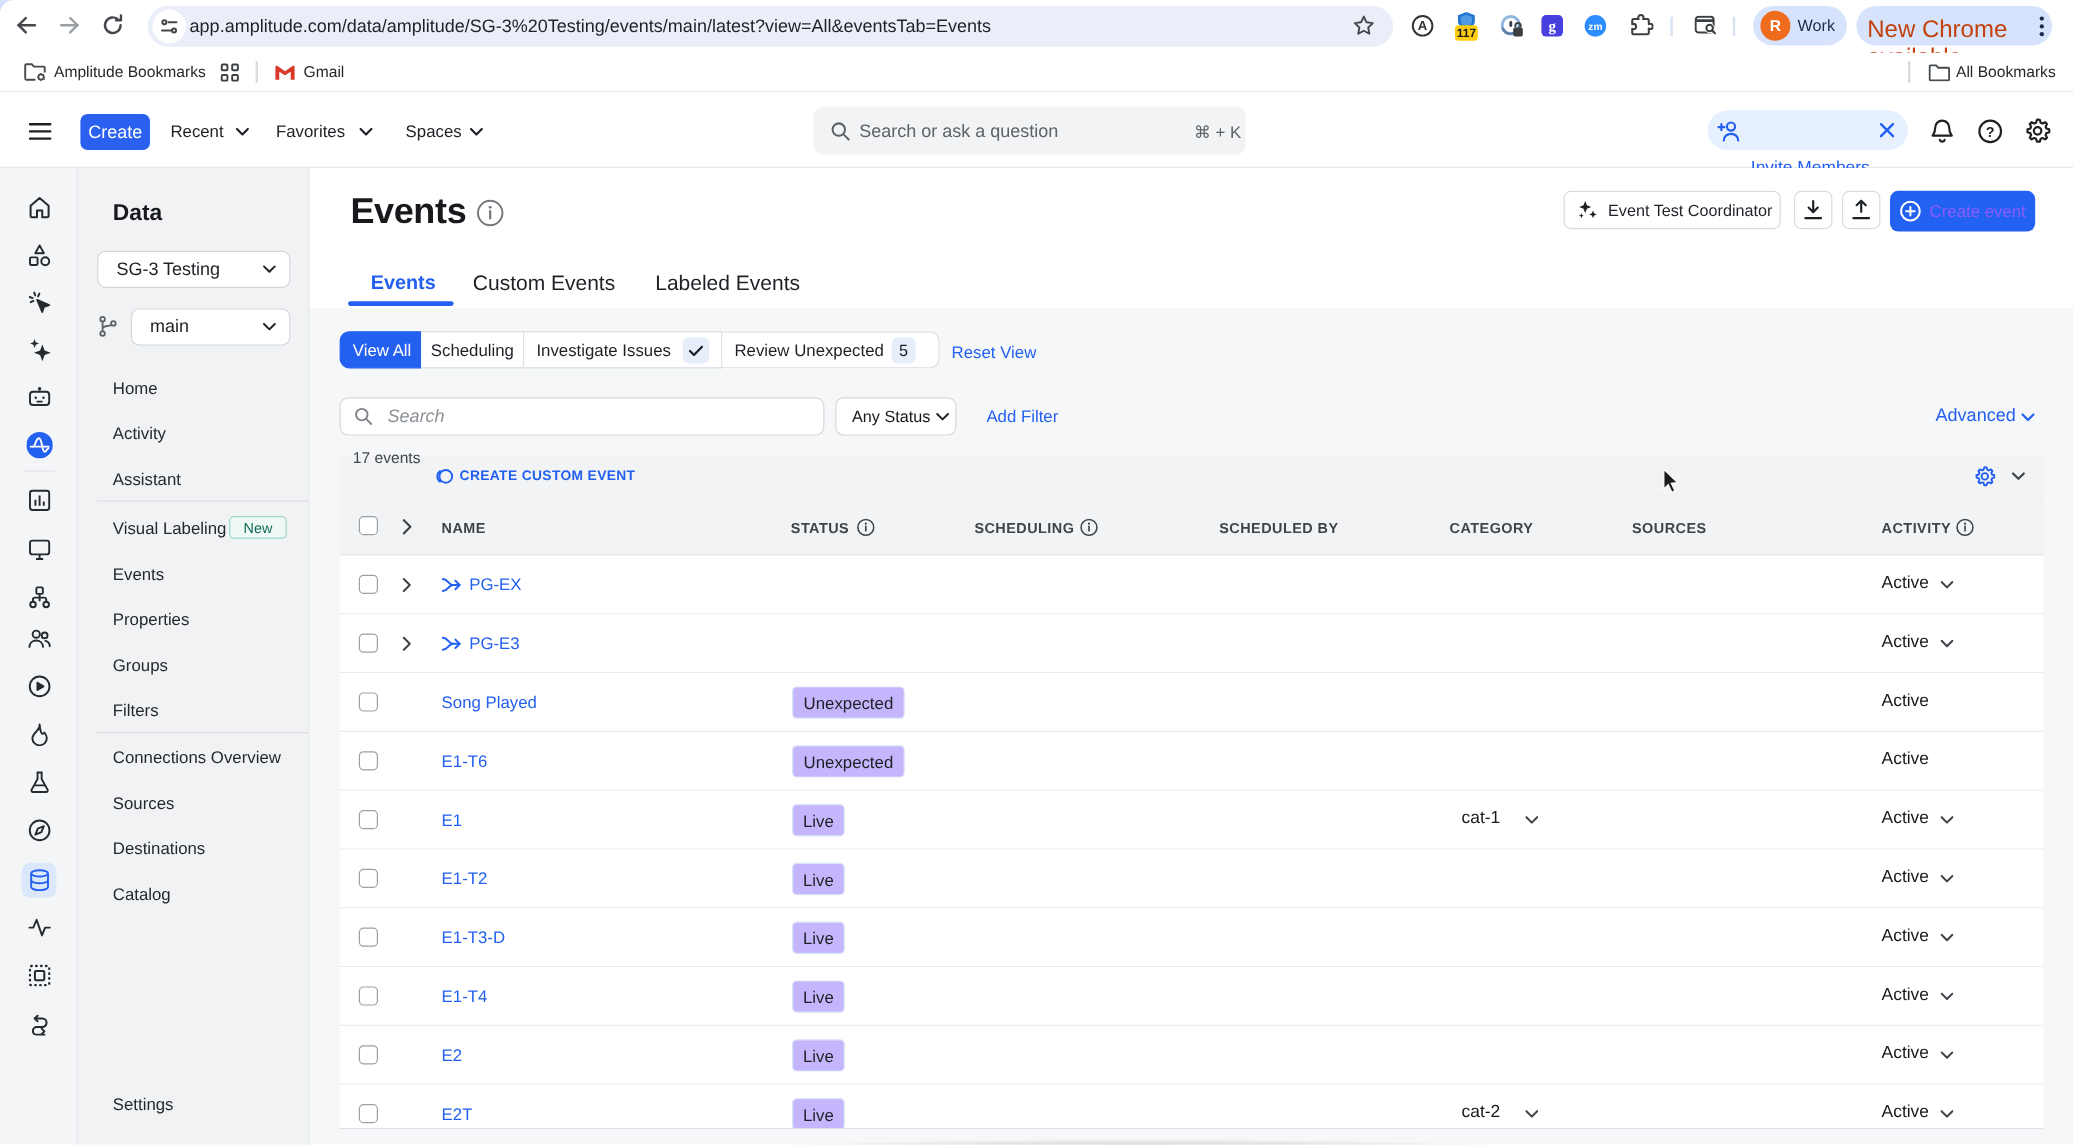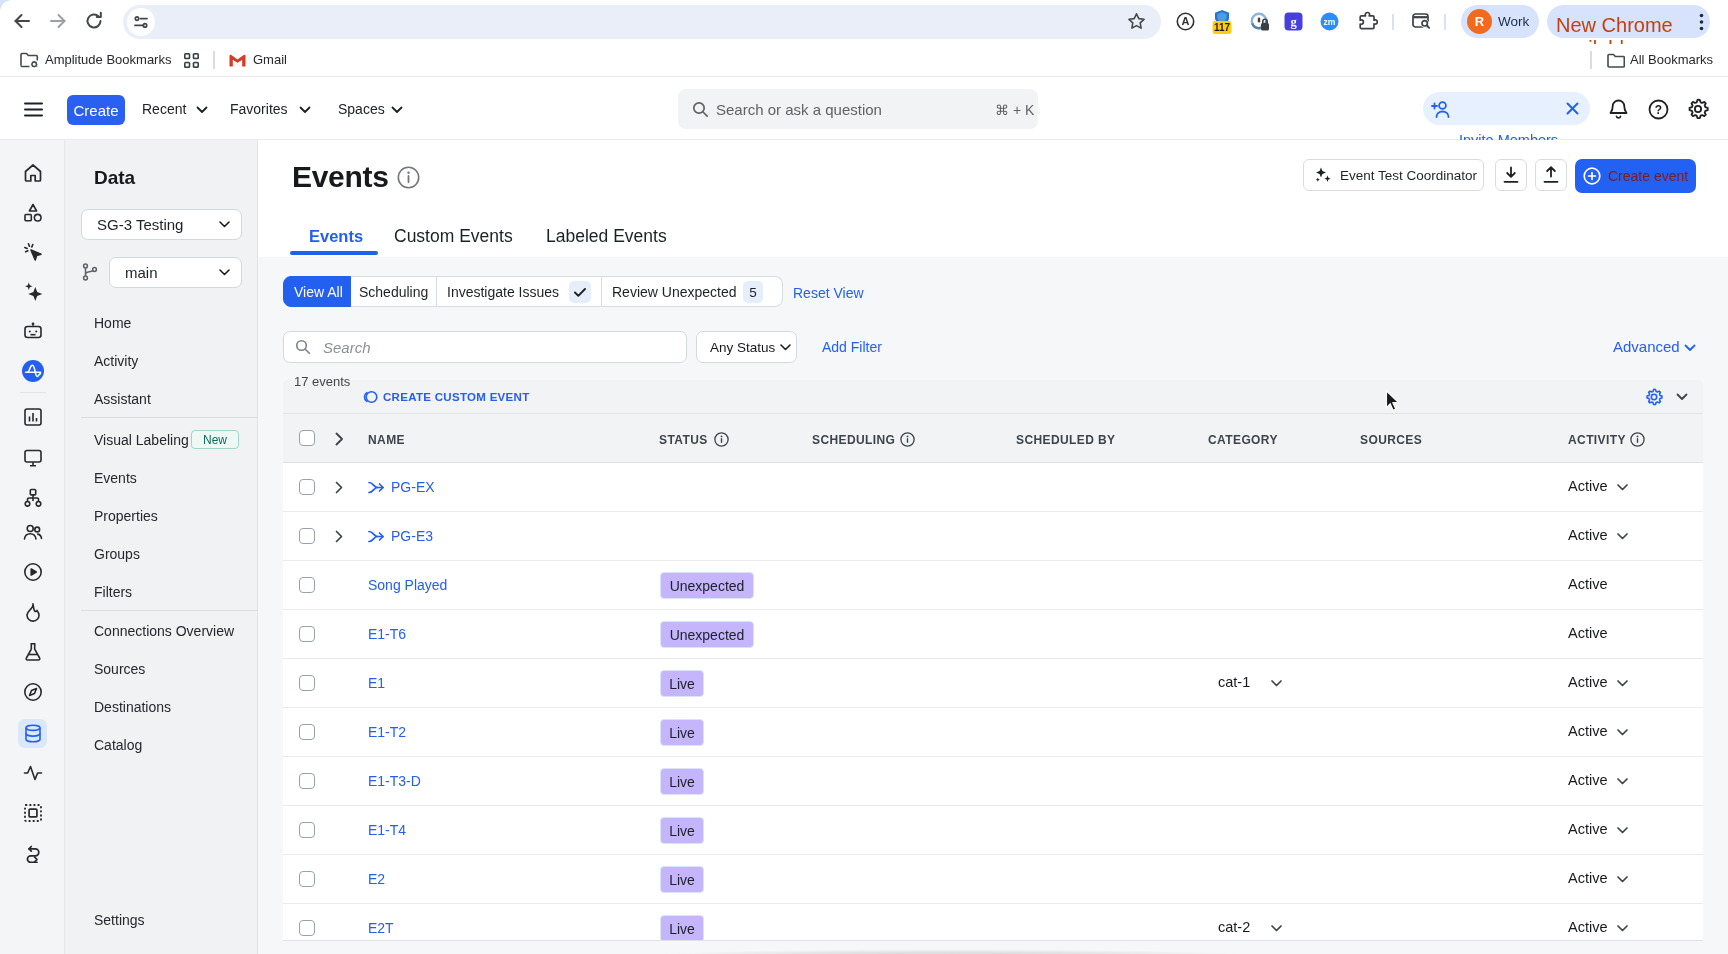--- a/index.html
+++ b/index.html
@@ -78,20 +78,21 @@
     </svg>
 
   <div class="abs omnibox"></div>
   <div class="abs tunecircle"></div>
   <svg style="left:133px;top:14px;" width="16" height="16" viewBox="0 0 16 16" fill="none" stroke="#444749" stroke-width="1.7" stroke-linecap="round">
       <circle cx="4" cy="4.6" r="1.7"></circle>
       <path d="M7.5 4.6H14"></path>
       <circle cx="12" cy="11.4" r="1.7"></circle>
       <path d="M2 11.4h8.5"></path>
     </svg>
+  <div class="abs url">app.amplitude.com/data/amplitude/SG-3%20Testing/events/main/latest?view=All&amp;eventsTab=Events</div>
   <svg style="left:1127px;top:12px;" width="19" height="19" viewBox="0 0 19 19" fill="none" stroke="#45484c" stroke-width="1.6" stroke-linejoin="round">
       <path d="M9.5 1.8l2.3 4.8 5.2.7-3.8 3.6.9 5.2-4.6-2.5-4.6 2.5.9-5.2L2 7.3l5.2-.7z"></path>
     </svg>
 
   <svg style="left:1176px;top:12px;" width="19" height="19" viewBox="0 0 19 19" fill="none">
       <circle cx="9.5" cy="9.5" r="8.2" stroke="#2f3134" stroke-width="1.6"></circle>
       <text x="9.5" y="13.4" font-size="11" font-weight="bold" fill="#2f3134" text-anchor="middle" font-family="Liberation Sans">A</text>
     </svg>
   <svg style="left:1211px;top:9px;" width="22" height="26" viewBox="0 0 22 26">
       <path d="M11 1l7 2.8v5.2c0 2.8-2.8 5.2-7 6.6-4.2-1.4-7-3.8-7-6.6V3.8z" fill="#2176d2"></path>
@@ -371,21 +372,21 @@
   <div class="btn-outline" style="left:1535px;top:159px;width:32px;height:32px;"></div>
   <svg style="left:1543px;top:166px;" width="16" height="18" viewBox="0 0 16 18" fill="none" stroke="#1d2126" stroke-width="1.8" stroke-linecap="round" stroke-linejoin="round">
       <path d="M8 10.5v-9M4.2 5L8 1.2 11.8 5"></path>
       <path d="M1.5 15.8h13"></path>
     </svg>
   <div class="abs createevent"></div>
   <svg style="left:1583px;top:167px;" width="18" height="18" viewBox="0 0 18 18" fill="none" stroke="#fff" stroke-width="1.7" stroke-linecap="round">
       <circle cx="9" cy="9" r="7.8"></circle>
       <path d="M9 5.5v7M5.5 9h7"></path>
     </svg>
-  <div class="abs" style="left:1608px;top:168px;font-size:14px;color:#7f1d1d;">Create event</div>
+  <div class="abs" style="left:1608px;top:168px;font-size:14px;color:#8b5cf6;">Create event</div>
 
   <div class="seg" style="left:283px;width:68px;background:#2360ef;border-color:#2360ef;border-radius:8px 0 0 8px;"></div>
   <div class="abs" style="left:294px;top:284px;font-size:14px;color:#fff;">View All</div>
   <div class="seg" style="left:351px;width:86px;border-left:none;"></div>
   <div class="abs" style="left:359px;top:284px;font-size:14px;color:#1d2126;">Scheduling</div>
   <div class="seg" style="left:437px;width:165px;border-left:none;"></div>
   <div class="abs" style="left:447px;top:284px;font-size:14px;color:#1d2126;">Investigate Issues</div>
   <div class="abs minibadge" style="left:569px;top:281px;"></div>
   <svg style="left:574px;top:288px;" width="12" height="9" viewBox="0 0 12 9" fill="none" stroke="#1d2126" stroke-width="1.9" stroke-linecap="round" stroke-linejoin="round">
       <path d="M1 4.5L4.3 7.8 11 1"></path>

